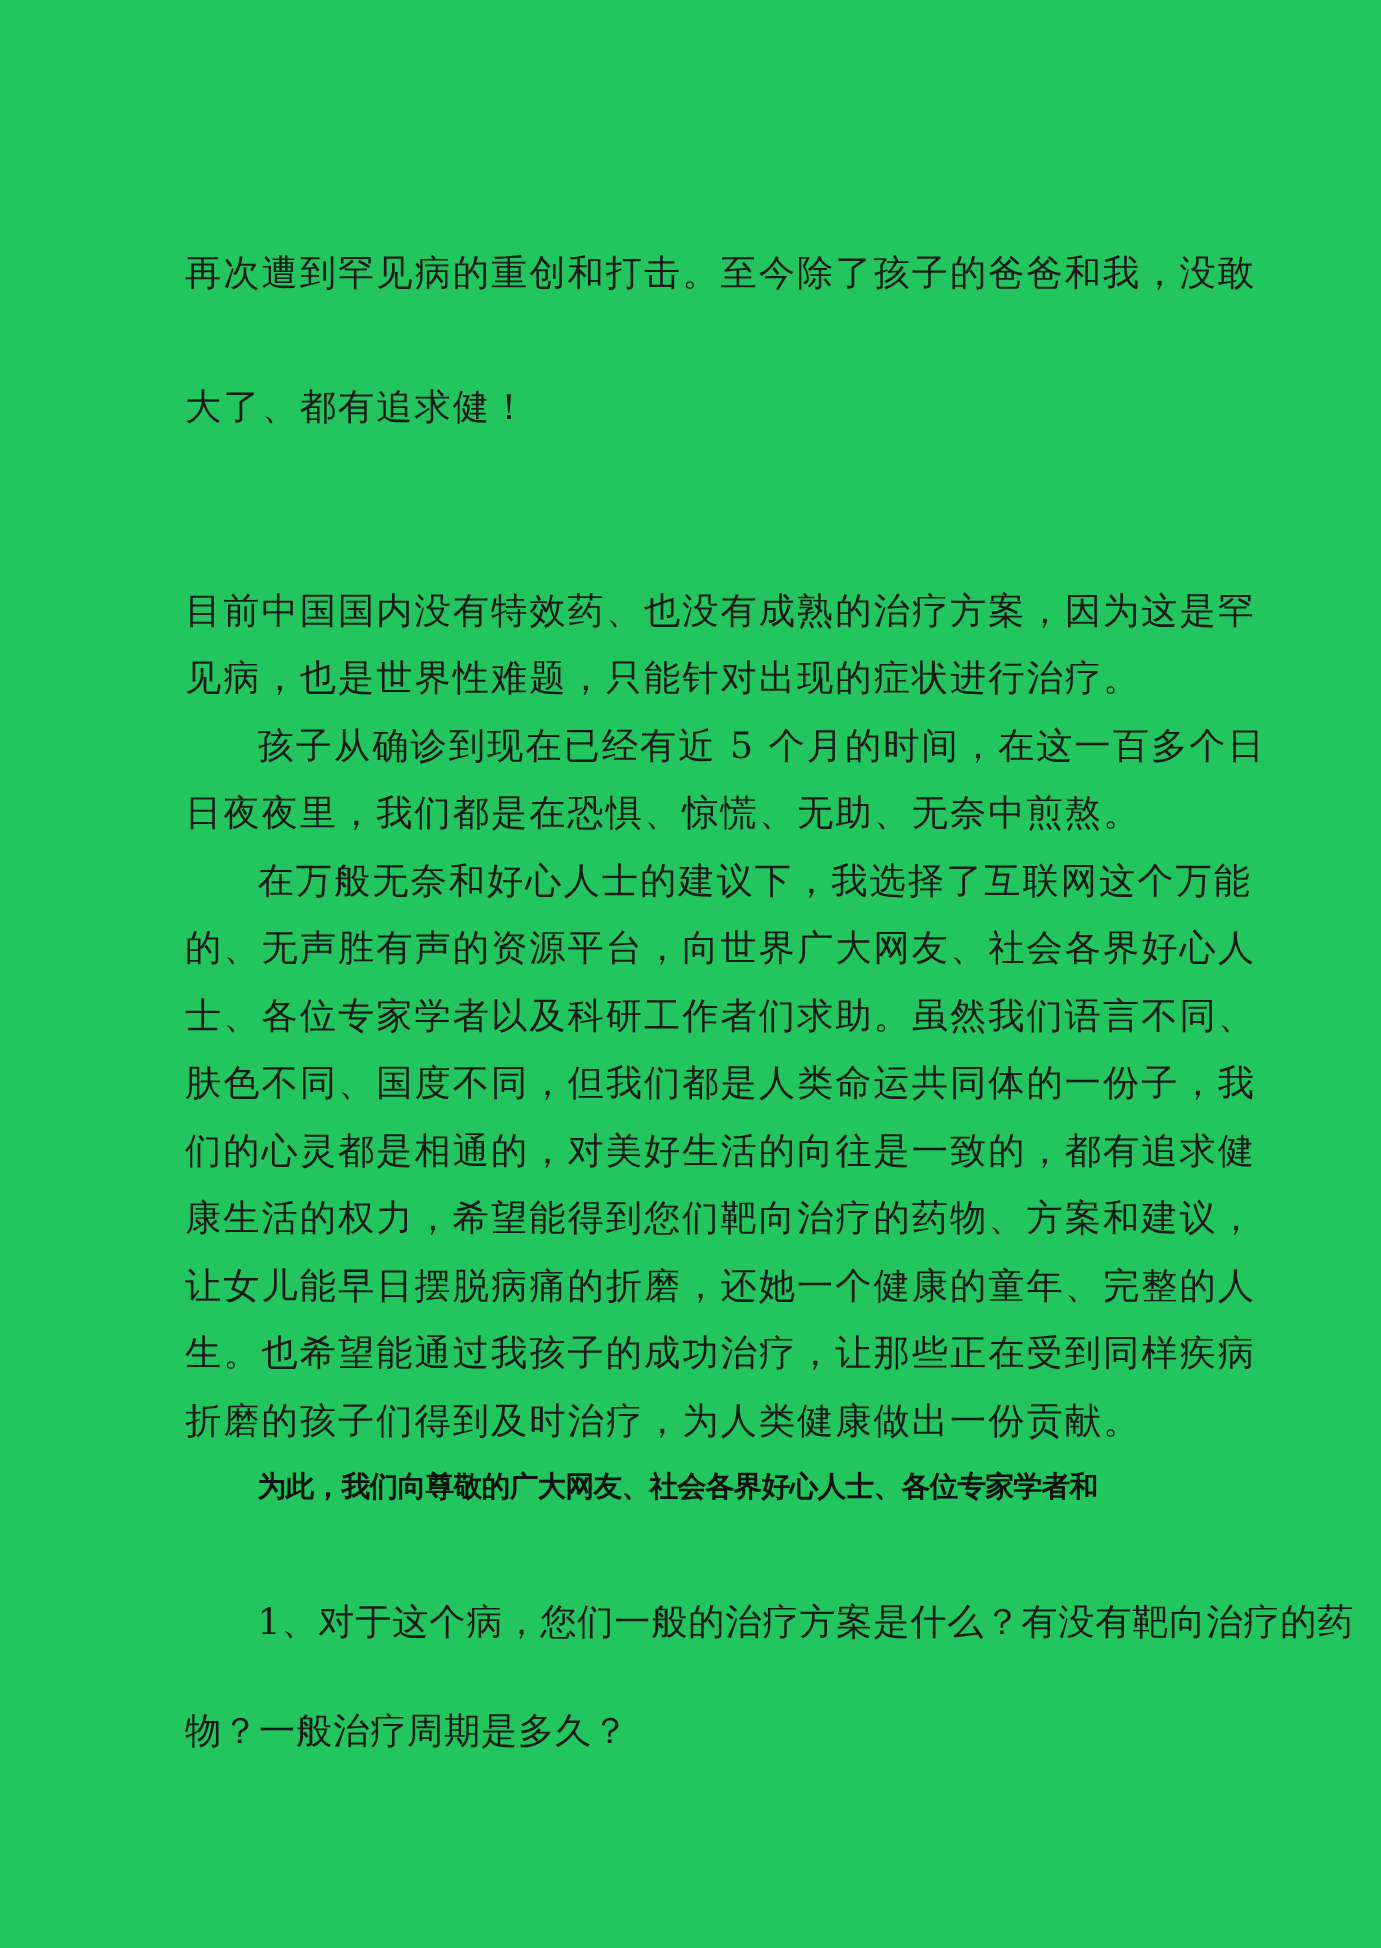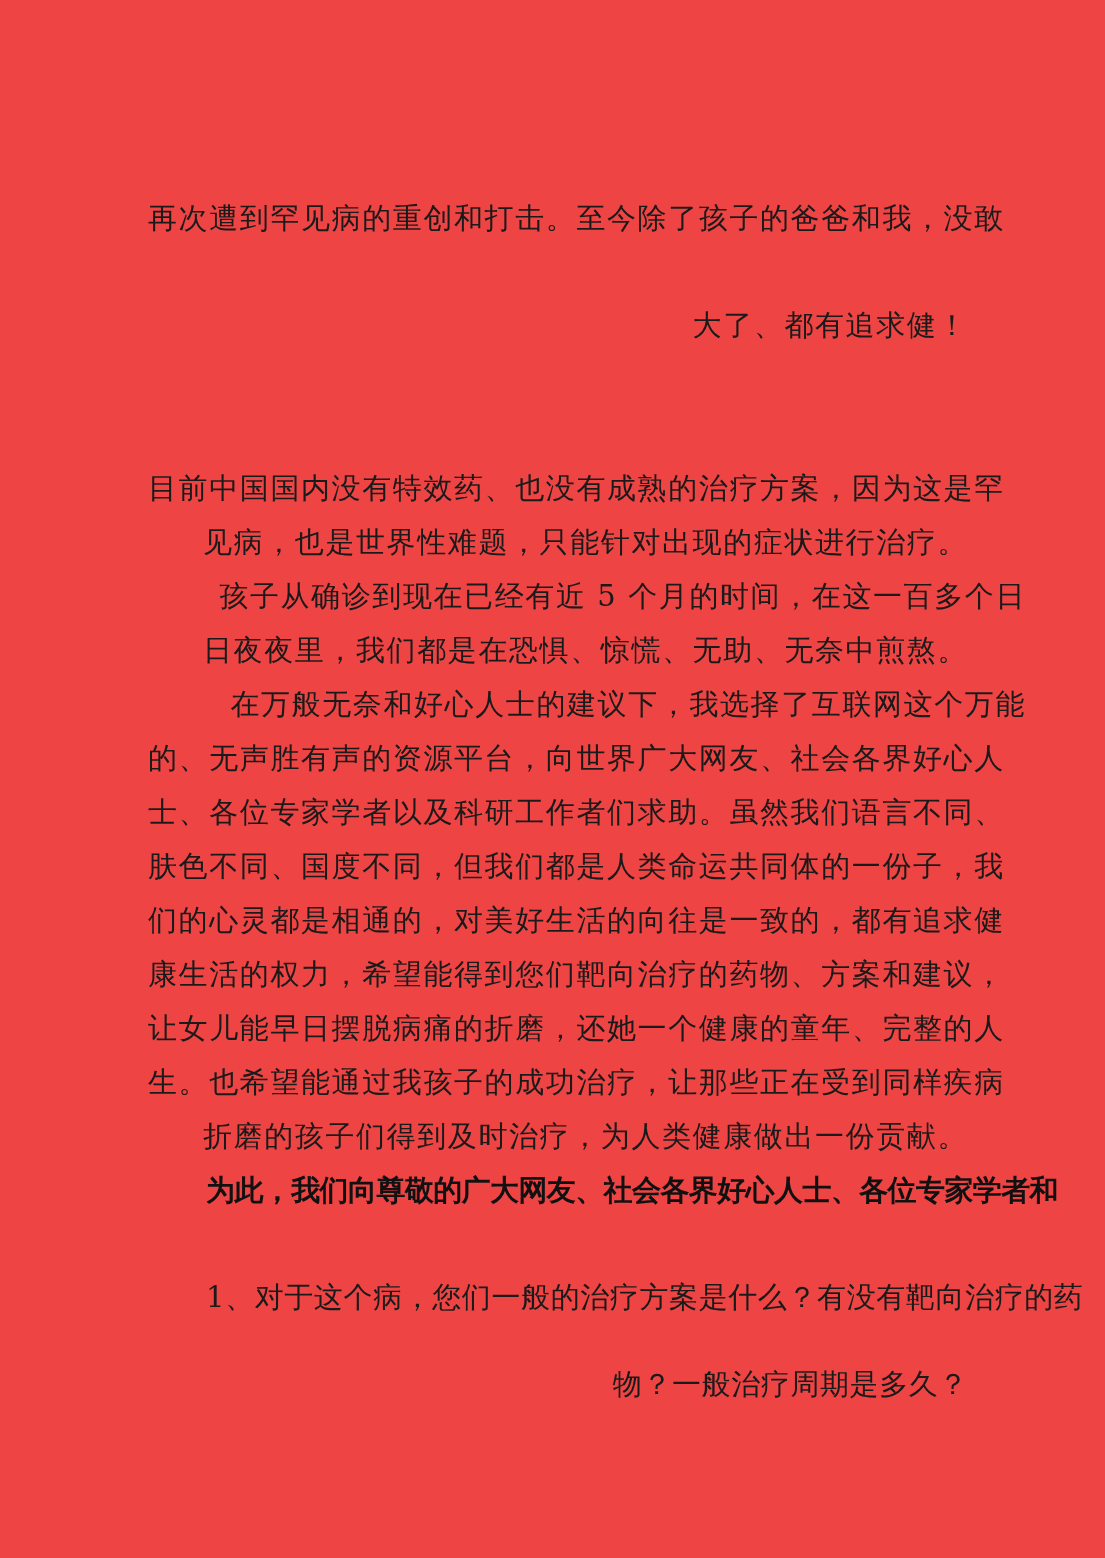--- a/index.html
+++ b/index.html
@@ -13,38 +13,37 @@
     position: relative;
     overflow: hidden;
     font-family: "DejaVu Serif", "Liberation Serif", serif;
     color: #1a1a1a;
   }
   .page {
     position: absolute;
     left: 0; top: 0;
     width: 1105px;
     height: 1558px;
-    background: #ef4444;
-    text-align: right;
+    background: #22c55e;
   }
   .line {
     position: absolute;
     left: 148px;
     width: 820px;
     font-size: 29px;
     line-height: 36px;
     white-space: nowrap;
     letter-spacing: 1.6px;
   }
   .line.indent { left: 206px; }
   .line.bold {
     font-family: "DejaVu Sans", "Liberation Sans", sans-serif;
     font-weight: bold;
     letter-spacing: -0.6px;
-    font-size: 29px;
+    font-size: 23px;
     color: #111;
   }
 </style>
 </head>
 <body>
 
 <div class="page">
 
   <div class="line" style="top:200px">再次遭到罕见病的重创和打击。至今除了孩子的爸爸和我，没敢</div>
   <div class="line" style="top:307px">大了、都有追求健！</div>

